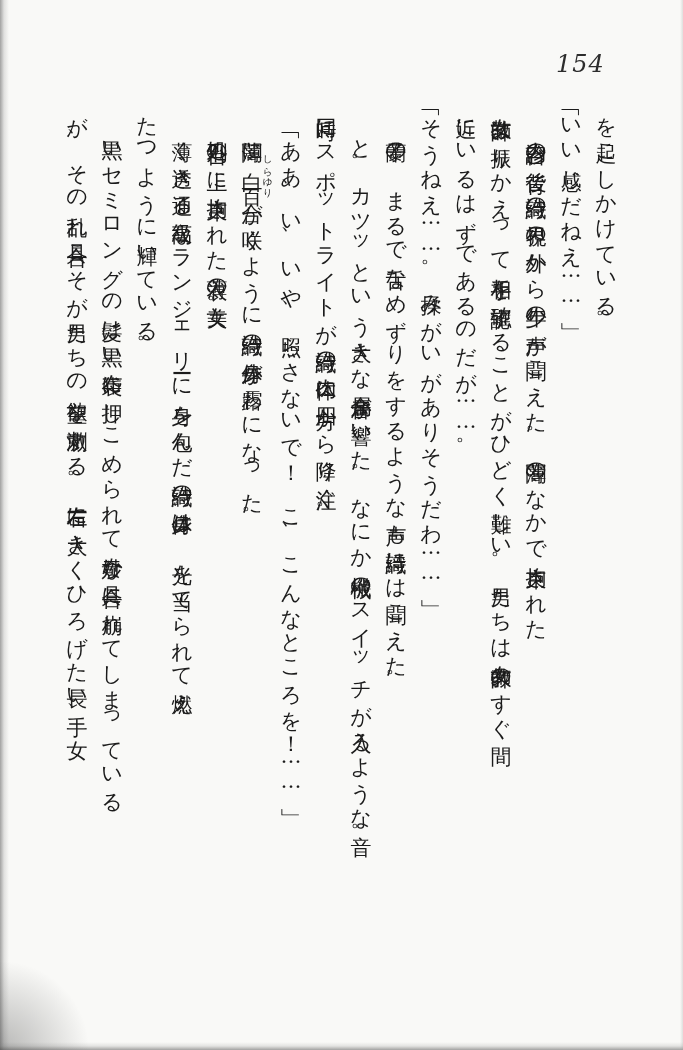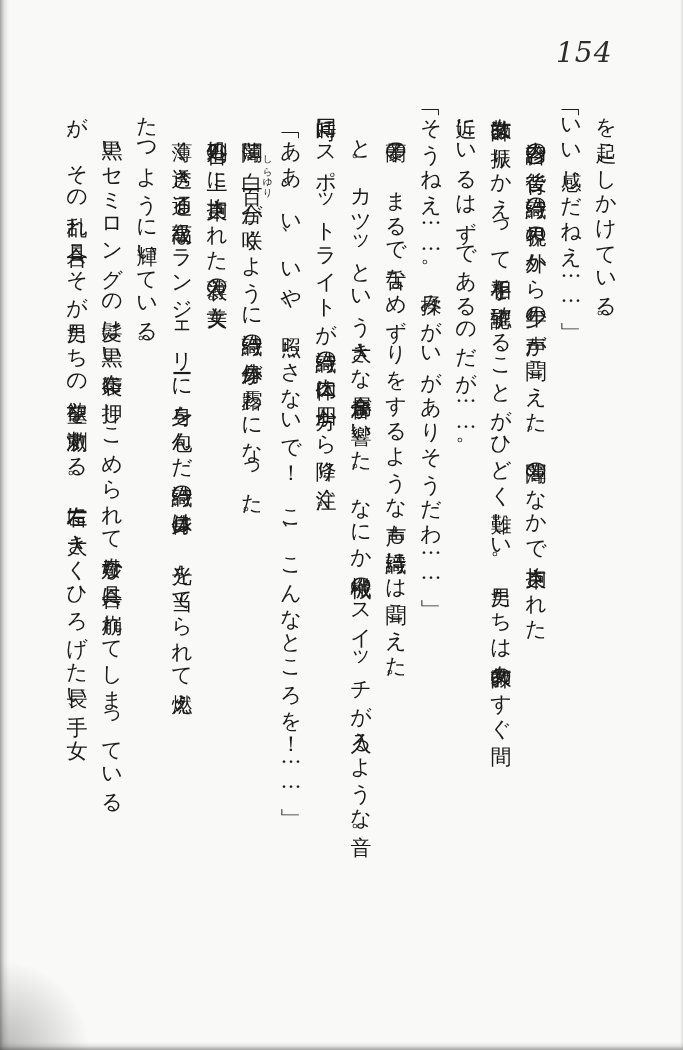--- a/index.html
+++ b/index.html
@@ -40,23 +40,23 @@
   .edge-right {
     position: absolute;
     right: 0; top: 0;
     width: 3px; height: 100%;
     background: linear-gradient(to left, rgba(160,160,160,0.30), rgba(220,220,220,0.0));
     pointer-events: none;
   }
 
   .page-number {
     position: absolute;
-    top: 36px;
+    top: 50px;
     left: 556px;
-    font-size: 28px;
+    font-size: 24px;
     font-style: italic;
     letter-spacing: 1px;
     color: #2d2d2d;
   }
 
   
   .text-block {
     position: absolute;
     top: 102px;
     right: 60px;

